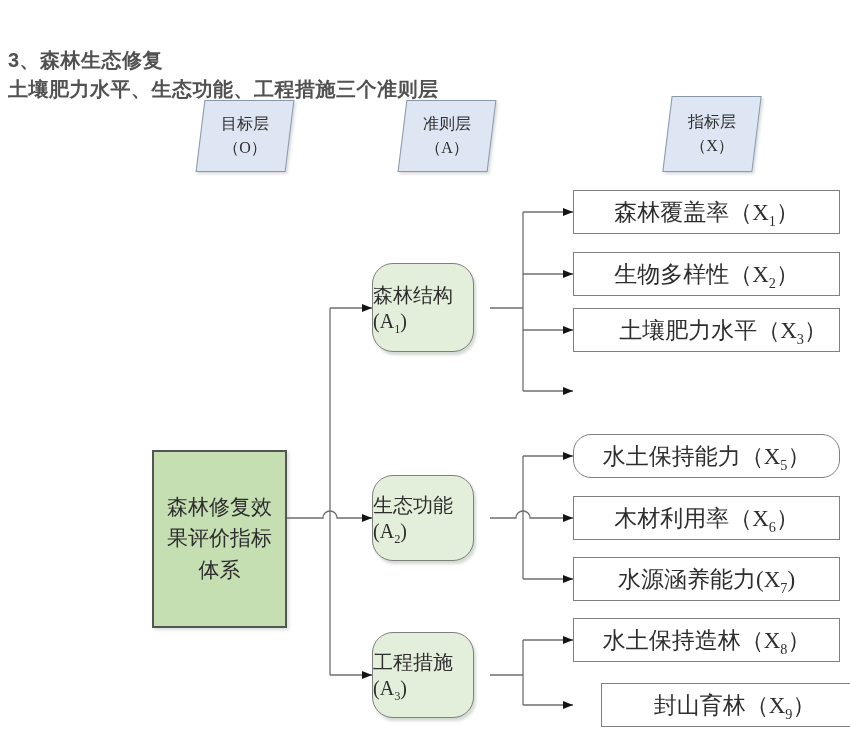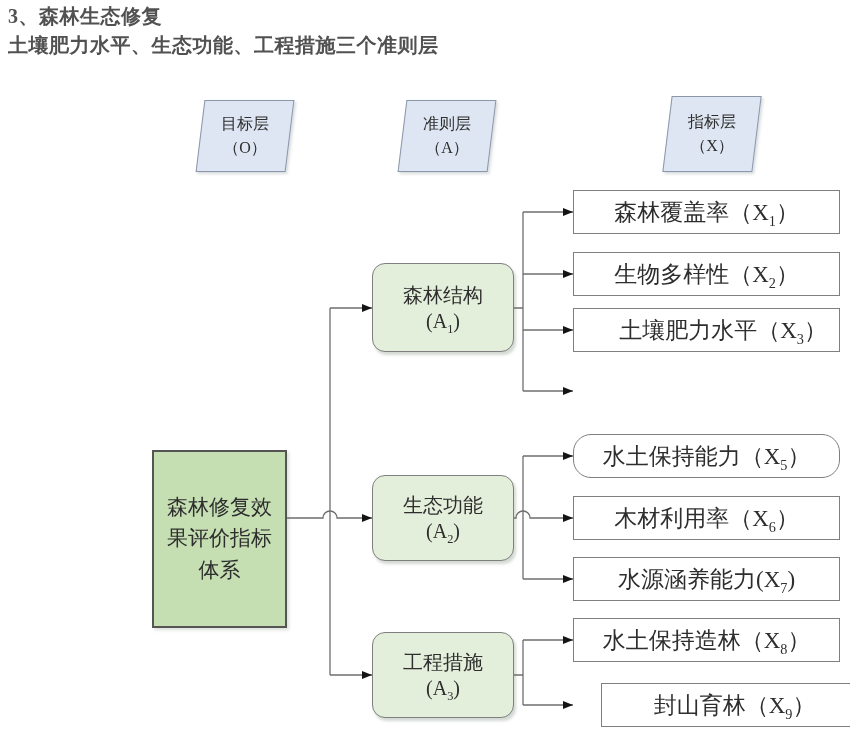--- a/index.html
+++ b/index.html
@@ -10,23 +10,23 @@
     --line:#6e6e6e; --arrow:#141414;
     --title_text:#515151; --box_text:#2e2e2e;
   }
   html,body{margin:0;padding:0;background:#ffffff;}
   .stage{
     position:relative; width:850px; height:745px; background:#ffffff;
     font-family:"Liberation Serif","DejaVu Serif",serif; overflow:hidden;
   }
   .title,.subtitle{
     position:absolute; left:8px;
-    font-family:Liberation Serif, serif;
+    font-family:Liberation Sans, sans-serif;
     font-weight:bold; font-size:20px; color:var(--title_text);
-    white-space:nowrap; letter-spacing:0.5px;
+    white-space:nowrap; letter-spacing:0.5px;margin-top:44px;
   }
   .title{top:3px;}
   .subtitle{top:32px;}
 
   svg.wires{position:absolute; left:0; top:0; width:850px; height:745px;}
 
   .para{
     position:absolute; width:88px; height:70px;
     background:var(--header_fill); border:1px solid var(--header_border);
     transform:skewX(-7deg);
@@ -44,24 +44,24 @@
   .goal{
     position:absolute; left:152px; top:450px; width:135px; height:178px;
     box-sizing:border-box; padding:8px 10px;
     background:var(--goal_fill); border:2px solid var(--goal_border);
     display:flex; align-items:center; justify-content:flex-start;
     text-align:center; font-size:21px; line-height:1.5; color:var(--box_text);
     box-shadow:2px 2px 3px rgba(110,130,110,.25);
   }
 
   .crit{
-    position:absolute; left:372px; width:142px; box-sizing:border-box;
+    position:absolute; left:372px; width:102px; box-sizing:border-box;
     background:var(--criteria_fill); border:1px solid var(--criteria_border);
-    border-radius:13px;
-    display:flex; flex-direction:column; align-items:center; justify-content:center;
+    border-radius:21px;
+    display:flex; flex-direction:column; align-items:flex-start; justify-content:center;
     font-size:20px; line-height:1.3; color:var(--box_text);
     box-shadow:2px 3px 3px rgba(110,130,110,.3);
   }
   .crit-1{top:263px; height:89px;}
   .crit-2{top:475px; height:86px;}
   .crit-3{top:632px; height:86px;}
 
   .xbox{
     position:absolute; left:573px; width:267px; height:44px; box-sizing:border-box;
     background:var(--indicator_fill); border:1px solid var(--indicator_border);

